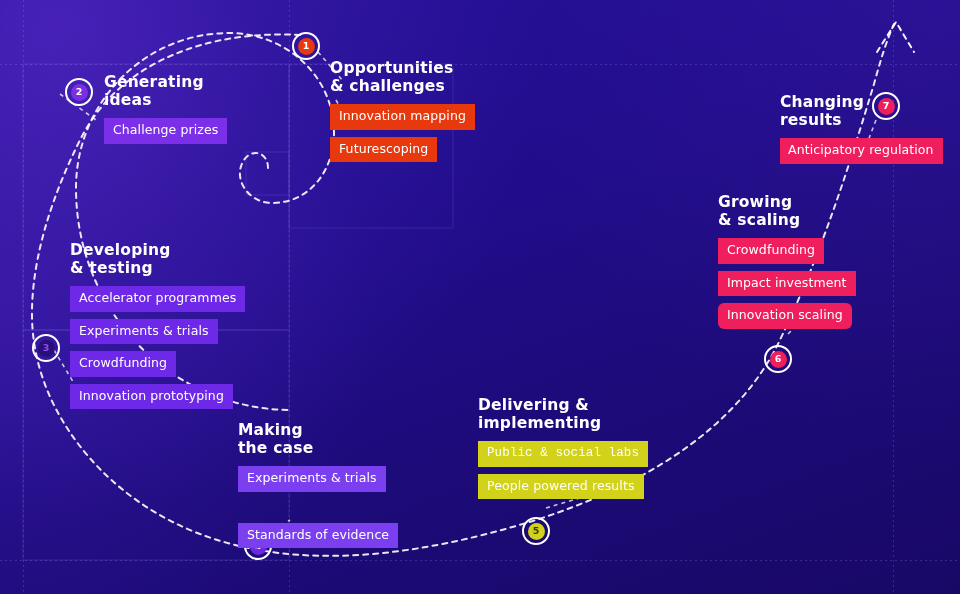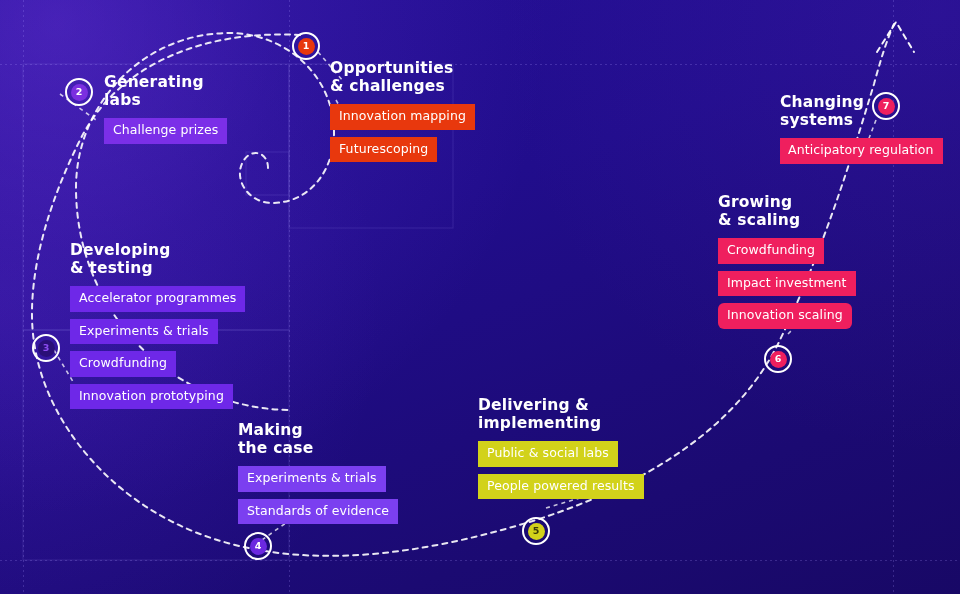--- a/index.html
+++ b/index.html
@@ -127,21 +127,21 @@
     <div class="cluster-title">Opportunities
 &amp; challenges</div>
     <div>
       <span class="chip-row"><span class="chip" style="background: rgb(232, 56, 13);">Innovation mapping</span></span>
       <span class="chip-row"><span class="chip" style="background: rgb(232, 56, 13);">Futurescoping</span></span>
     </div>
   </div>
 
   <div class="cluster" style="left:104px;top:74px;">
     <div class="cluster-title">Generating
-labs</div>
+ideas</div>
     <div>
       <span class="chip-row"><span class="chip" style="background: rgb(123, 47, 232);">Challenge prizes</span></span>
     </div>
   </div>
 
   <div class="cluster" style="left:70px;top:242px;">
     <div class="cluster-title">Developing
 &amp; testing</div>
     <div>
       <span class="chip-row"><span class="chip" style="background: rgb(110, 40, 232);">Accelerator programmes</span></span>
@@ -149,44 +149,44 @@
       <span class="chip-row"><span class="chip" style="background: rgb(110, 40, 232);">Crowdfunding</span></span>
       <span class="chip-row"><span class="chip" style="background: rgb(110, 40, 232);">Innovation prototyping</span></span>
     </div>
   </div>
 
   <div class="cluster" style="left:238px;top:422px;">
     <div class="cluster-title">Making
 the case</div>
     <div>
       <span class="chip-row"><span class="chip" style="background: rgb(123, 63, 240);">Experiments &amp; trials</span></span>
-      <span class="chip-row"><span class="chip" style="background: rgb(123, 63, 240);">Standards of evidence</span></span>
+      <span class="chip-row"><span class="chip" style="background: rgb(123, 63, 240); margin-top: 24px;">Standards of evidence</span></span>
     </div>
   </div>
 
   <div class="cluster" style="left:478px;top:397px;">
     <div class="cluster-title">Delivering &amp;
 implementing</div>
     <div>
-      <span class="chip-row"><span class="chip" style="background: rgb(210, 210, 26);">Public &amp; social labs</span></span>
+      <span class="chip-row"><span class="chip" style="background: rgb(210, 210, 26); font-family: Liberation Mono, monospace;">Public &amp; social labs</span></span>
       <span class="chip-row"><span class="chip" style="background: rgb(210, 210, 26);">People powered results</span></span>
     </div>
   </div>
 
   <div class="cluster" style="left:718px;top:194px;">
     <div class="cluster-title">Growing
 &amp; scaling</div>
     <div>
       <span class="chip-row"><span class="chip" style="background: rgb(239, 31, 94);">Crowdfunding</span></span>
       <span class="chip-row"><span class="chip" style="background: rgb(239, 31, 94);">Impact investment</span></span>
       <span class="chip-row"><span class="chip" style="background: rgb(239, 31, 94); border-radius: 6px;">Innovation scaling</span></span>
     </div>
   </div>
 
   <div class="cluster" style="left:780px;top:94px;">
     <div class="cluster-title">Changing
-systems</div>
+results</div>
     <div>
       <span class="chip-row"><span class="chip" style="background: rgb(239, 31, 94); padding-left: 8px;">Anticipatory regulation</span></span>
     </div>
   </div>
 
 </div>
 
 </body></html>

